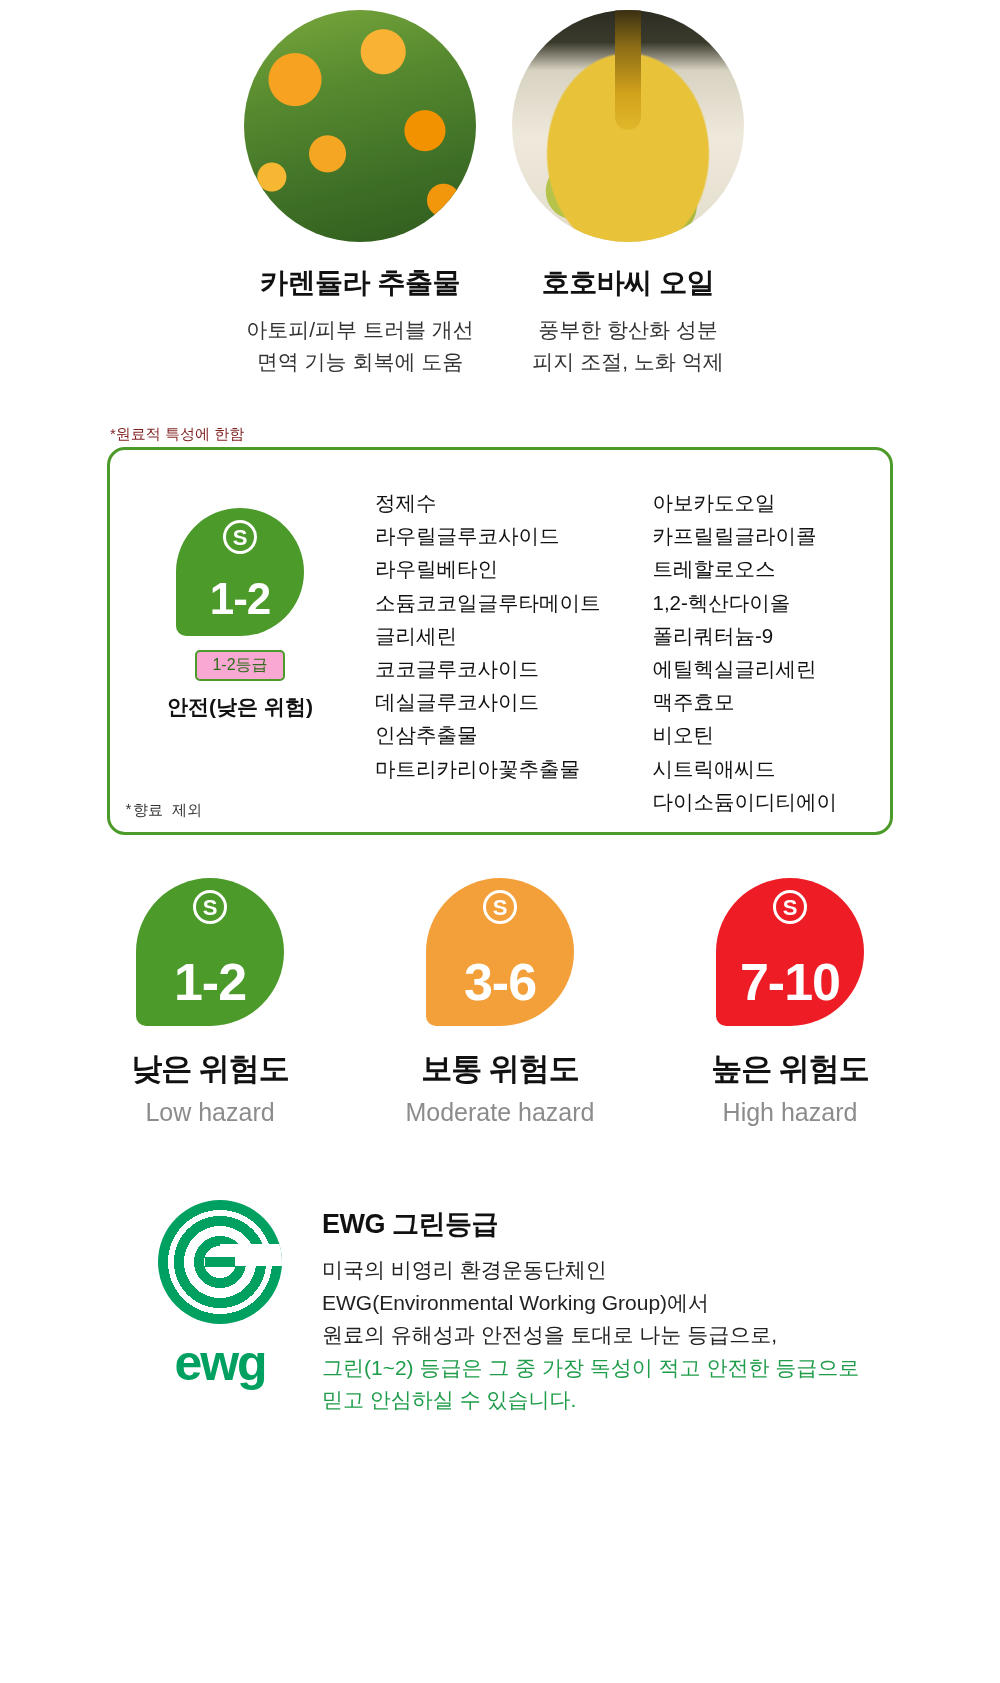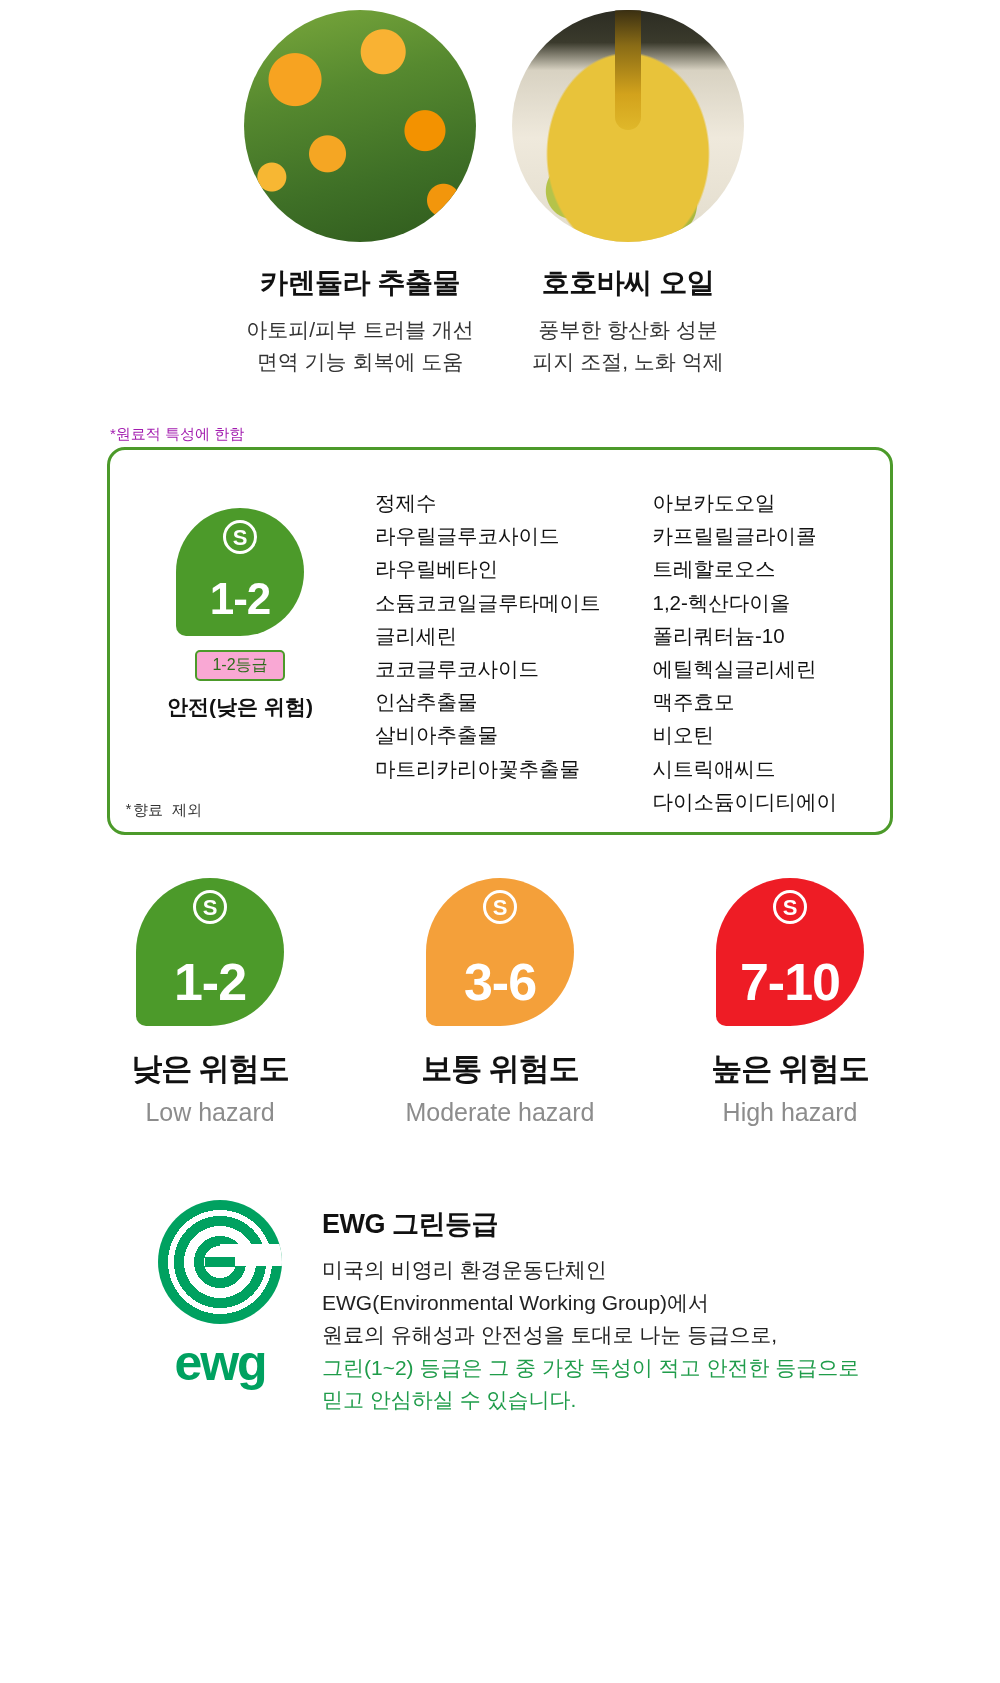--- a/index.html
+++ b/index.html
@@ -83,21 +83,21 @@
     line-height: 1.5;
     color: #333;
   }
 
   
   .note-top {
     position: absolute;
     top: 425px;
     left: 110px;
     font-size: 15px;
-    color: #a21caf;
+    color: #7f1d1d;
   }
 
   
   .ingredients-box {
     position: absolute;
     top: 447px;
     left: 107px;
     width: 786px;
     height: 388px;
     border: 3px solid #4c9a2a;
@@ -323,30 +323,30 @@
   </div>
 
   <div class="ing-cols">
     <div class="ing-col">
       <div>정제수</div>
       <div>라우릴글루코사이드</div>
       <div>라우릴베타인</div>
       <div>소듐코코일글루타메이트</div>
       <div>글리세린</div>
       <div>코코글루코사이드</div>
+      <div>데실글루코사이드</div>
       <div>인삼추출물</div>
-      <div>살비아추출물</div>
       <div>마트리카리아꽃추출물</div>
     </div>
     <div class="ing-col">
       <div>아보카도오일</div>
       <div>카프릴릴글라이콜</div>
       <div>트레할로오스</div>
       <div>1,2-헥산다이올</div>
-      <div>폴리쿼터늄-10</div>
+      <div>폴리쿼터늄-9</div>
       <div>에틸헥실글리세린</div>
       <div>맥주효모</div>
       <div>비오틴</div>
       <div>시트릭애씨드</div>
       <div>다이소듐이디티에이</div>
     </div>
   </div>
 
   <div class="note-bottom">*향료 제외</div>
 </div>

